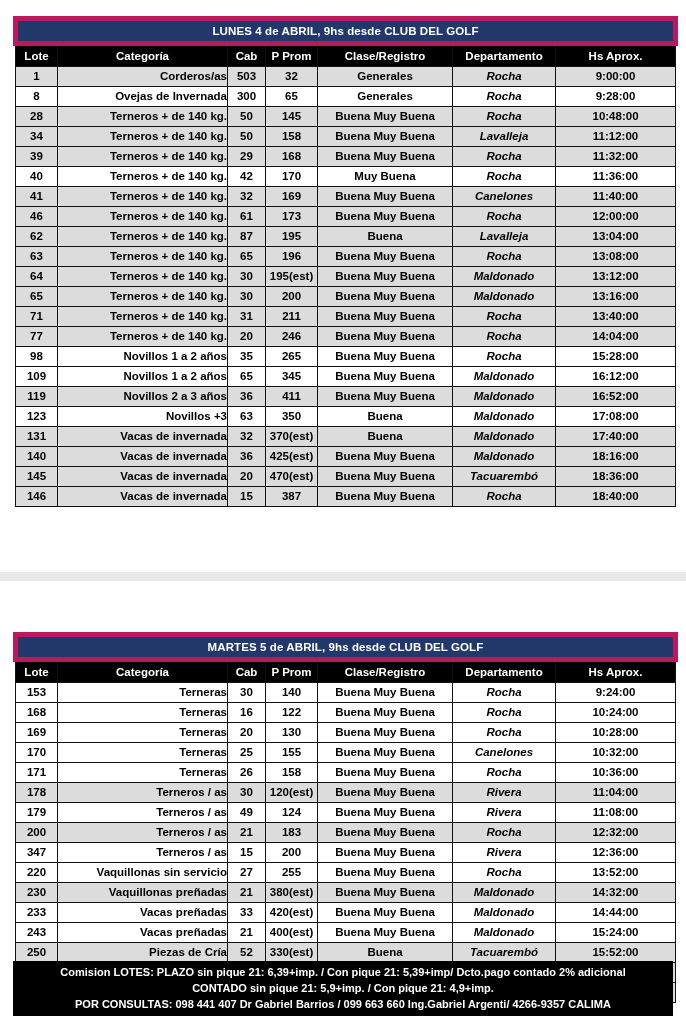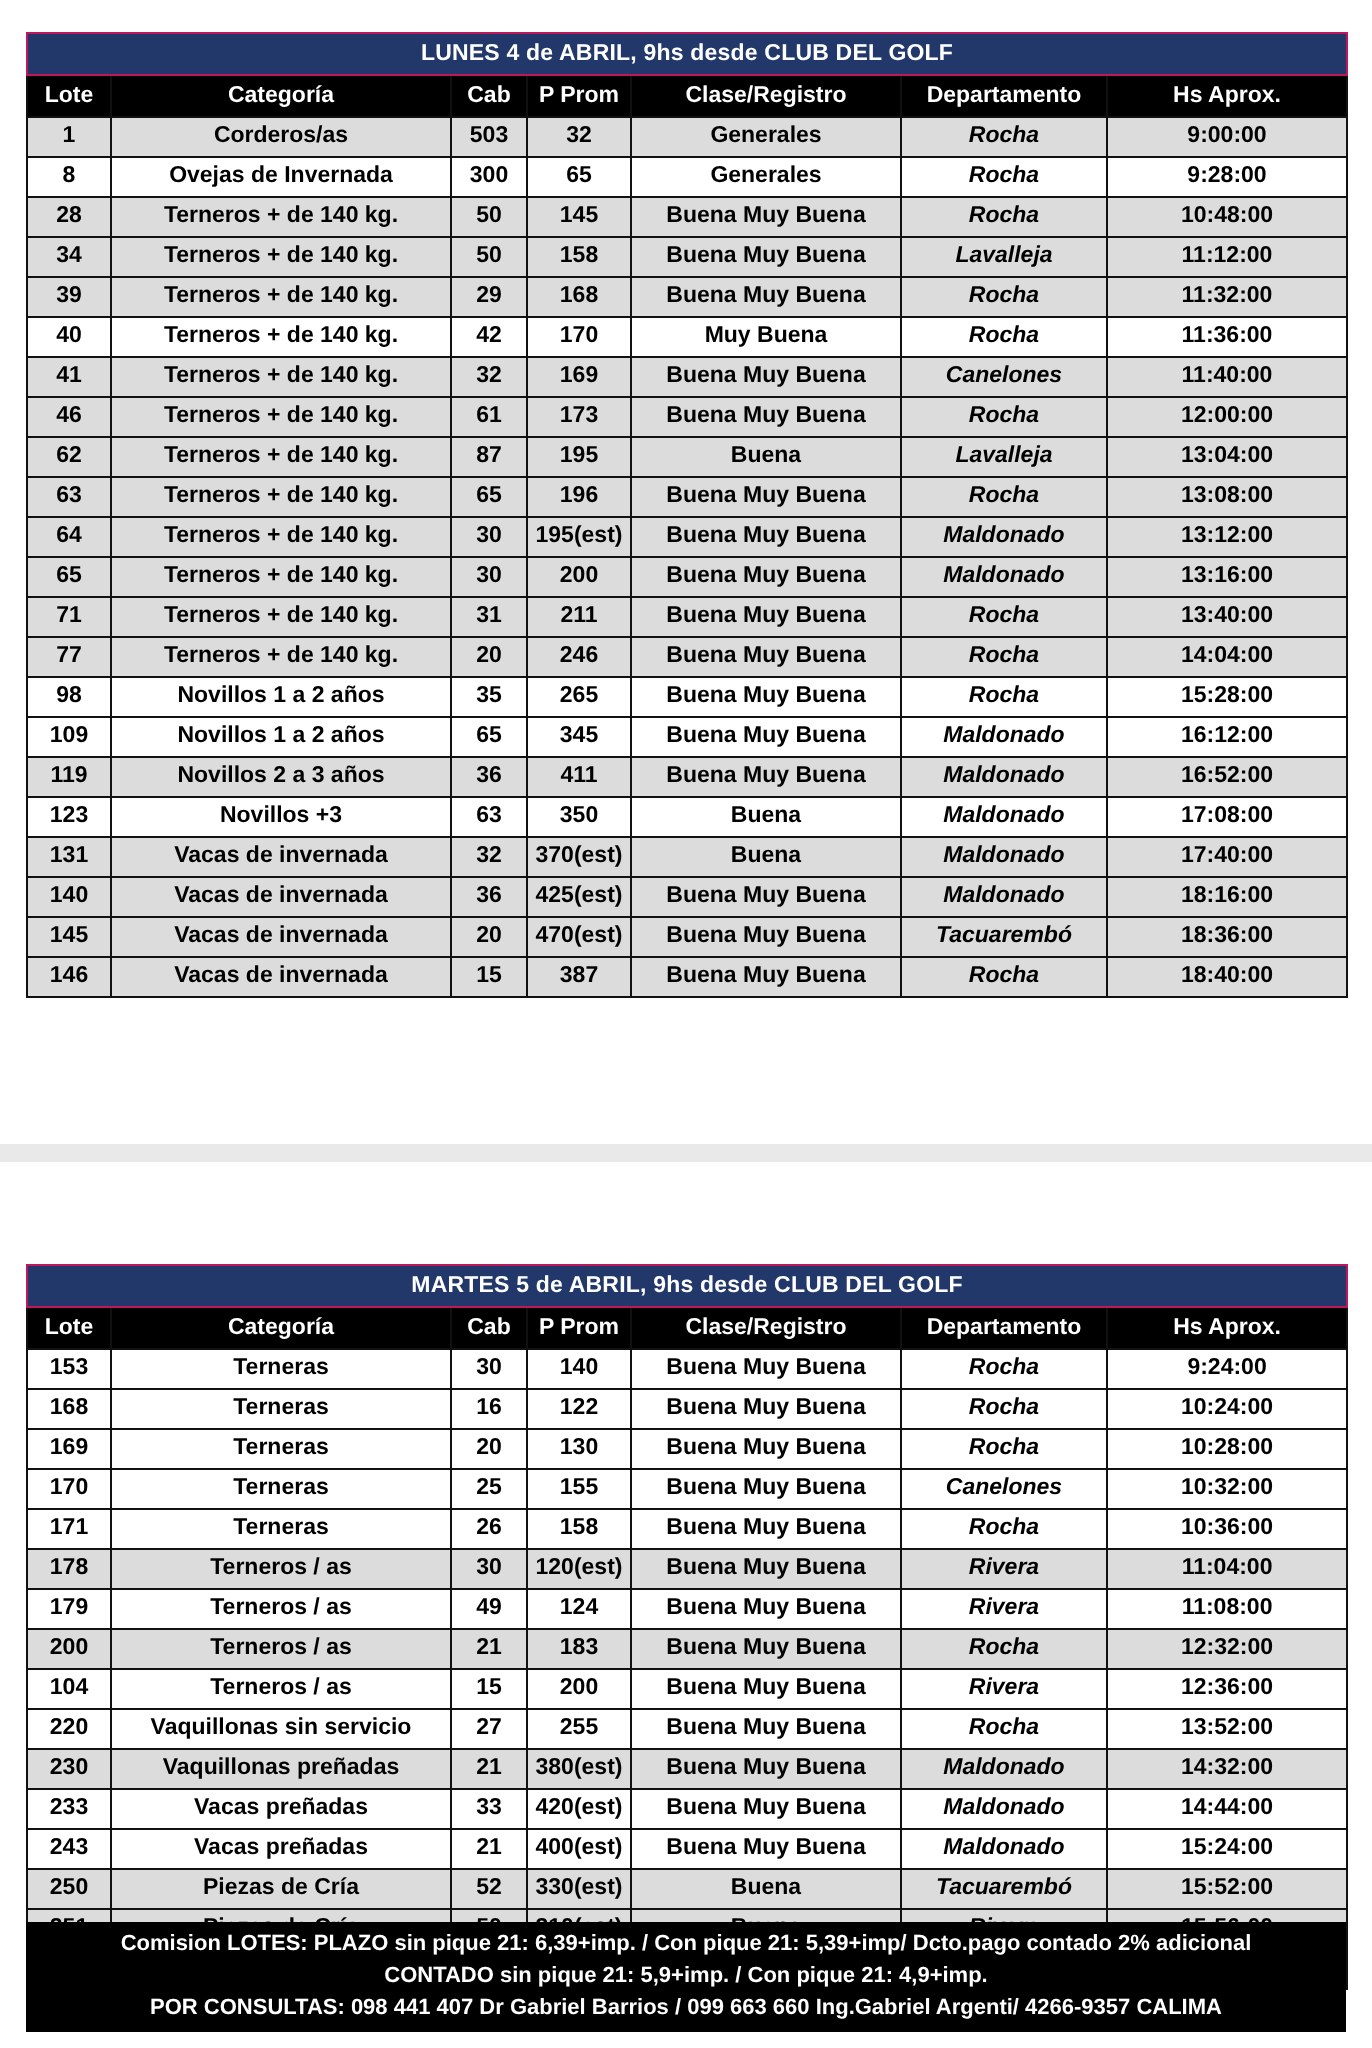--- a/index.html
+++ b/index.html
@@ -61,39 +61,39 @@
 
   
   tr.title-row th {
     background: #22386b;
     color: #ffffff;
     text-align: center;
     height: 20px;
     line-height: 20px;
     font-size: 11.5px;
     letter-spacing: 0.1px;
-    border: 1px solid #be185d;
+    border: 5px solid #be185d;
   }
 
   
   tr.head-row th {
     background: #000000;
     color: #ffffff;
     text-align: center;
     height: 20px;
     line-height: 20px;
     font-size: 11.5px;
   }
 
   
   tr.data-row.alt td { background: #dcdcdc; }
   tr.data-row.plain td { background: #ffffff; }
 
   td.c-lote   { text-align: center; }
-  td.c-cat    { text-align: center; padding-left: 5px; }
+  td.c-cat    { text-align: right; padding-left: 5px; }
   td.c-cab    { text-align: center; }
   td.c-prom   { text-align: center; }
   td.c-clase  { text-align: center; }
   td.c-dep    { text-align: center; font-style: italic; }
   td.c-hs     { text-align: center; }
 
   
   col.w-lote  { width: 42px; }
   col.w-cat   { width: 170px; }
   col.w-cab   { width: 38px; }
@@ -448,21 +448,21 @@
           <tr class="data-row alt">
             <td class="c-lote">200</td>
             <td class="c-cat">Terneros / as</td>
             <td class="c-cab">21</td>
             <td class="c-prom">183</td>
             <td class="c-clase">Buena Muy Buena</td>
             <td class="c-dep">Rocha</td>
             <td class="c-hs">12:32:00</td>
           </tr>
           <tr class="data-row plain">
-            <td class="c-lote">104</td>
+            <td class="c-lote">347</td>
             <td class="c-cat">Terneros / as</td>
             <td class="c-cab">15</td>
             <td class="c-prom">200</td>
             <td class="c-clase">Buena Muy Buena</td>
             <td class="c-dep">Rivera</td>
             <td class="c-hs">12:36:00</td>
           </tr>
           <tr class="data-row plain">
             <td class="c-lote">220</td>
             <td class="c-cat">Vaquillonas sin servicio</td>

